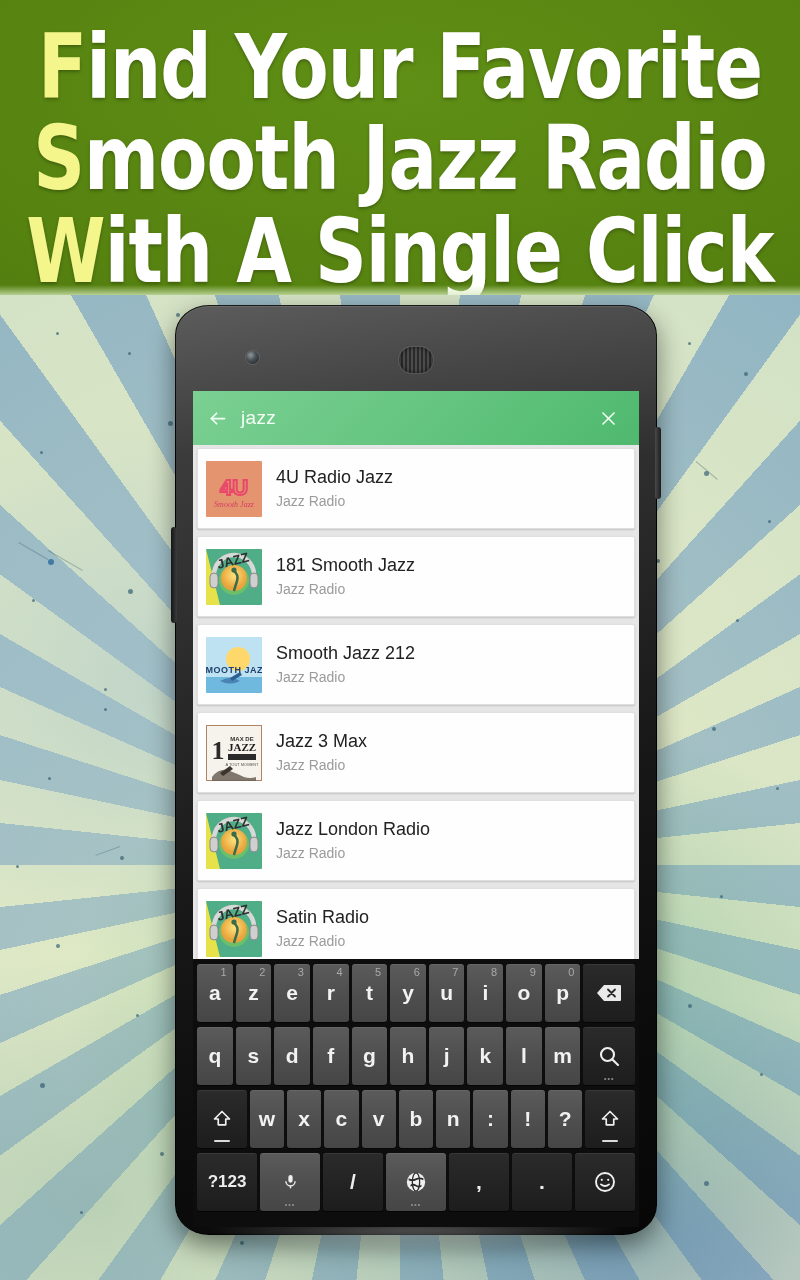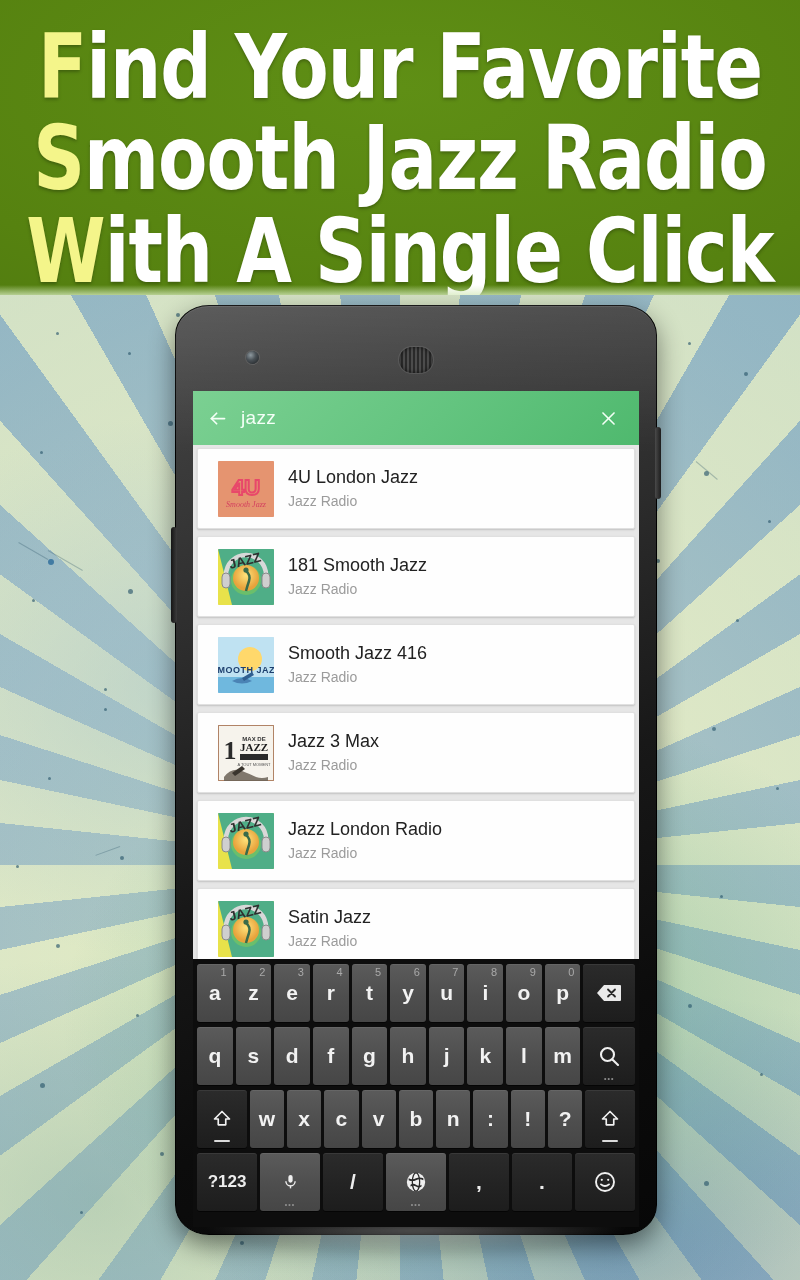--- a/index.html
+++ b/index.html
@@ -149,21 +149,20 @@
     background:#fefefe;
     border:1px solid #e0e0e0;
     border-radius:2px;
     box-shadow:0 1px 2px rgba(0,0,0,.16);
     padding:0 8px;
   }
   .thumb{
     width:56px; height:56px; flex:0 0 56px; margin-right:14px;
     border-radius:1px; overflow:hidden; position:relative;
     background:#ddd;
-    margin-left:12px;
   }
   .thumb svg{ display:block; width:100%; height:100%; }
   .meta{ min-width:0; }
   .title{ font-size:18px; color:#222; line-height:22px; white-space:nowrap; }
   .sub{ font-size:14px; color:#9b9b9b; line-height:20px; margin-top:3px; }
 
   
   #kb{
     position:absolute; left:0; bottom:0; width:100%; height:268px;
     background:#0d0d0d;
@@ -302,21 +301,21 @@
     <div id="list">
         <div class="row">
           <div class="thumb">
             <svg viewBox="0 0 56 56">
               <rect width="56" height="56" fill="#e59470"></rect>
         <text x="28" y="34" font-family="'Liberation Sans',sans-serif" font-size="22" font-weight="700" fill="none" stroke="#e8486a" stroke-width="2" text-anchor="middle">4U</text>
         <text x="28" y="46" font-family="'Liberation Serif',serif" font-size="8" font-style="italic" fill="#d4415f" text-anchor="middle">Smooth Jazz</text>
             </svg>
           </div>
           <div class="meta">
-            <div class="title">4U London Jazz</div>
+            <div class="title">4U Radio Jazz</div>
             <div class="sub">Jazz Radio</div>
           </div>
         </div>
         <div class="row">
           <div class="thumb">
             <svg viewBox="0 0 56 56">
         <rect width="56" height="56" fill="#e8e24a"></rect>
         <path d="M0 0 L56 0 L56 56 L14 56 Z" fill="#4fae87"></path>
         <circle cx="28" cy="31" r="15" fill="#6bbf6b"></circle>
         <circle cx="28" cy="29" r="13" fill="url(#g20)"></circle>
@@ -344,21 +343,21 @@
             <svg viewBox="0 0 56 56">
         <rect width="56" height="56" fill="#bfe2f2"></rect>
         <rect y="40" width="56" height="16" fill="#6fb8de"></rect>
         <circle cx="32" cy="22" r="12" fill="#ffd86b"></circle>
         <text x="28" y="36" font-family="'Liberation Sans',sans-serif" font-size="9" font-weight="700" fill="#1d3f6e" text-anchor="middle" letter-spacing="0.5">SMOOTH JAZZ</text>
         <path d="M14 44 q10 -6 20 0 q-10 5 -20 0Z" fill="#4a83b5"></path>
         <path d="M24 41 l10 -6 l2 3 l-10 6Z" fill="#2f5f91"></path>
             </svg>
           </div>
           <div class="meta">
-            <div class="title">Smooth Jazz 416</div>
+            <div class="title">Smooth Jazz 212</div>
             <div class="sub">Jazz Radio</div>
           </div>
         </div>
         <div class="row">
           <div class="thumb">
             <svg viewBox="0 0 56 56">
         <rect width="56" height="56" fill="#f6f3ec" stroke="#9a5f3a" stroke-width="1.5"></rect>
         <text x="12" y="34" font-family="'Liberation Serif',serif" font-size="26" font-weight="700" fill="#2a2a2a" text-anchor="middle">1</text>
         <text x="36" y="16" font-family="'Liberation Sans',sans-serif" font-size="6" font-weight="700" fill="#333" text-anchor="middle">MAX DE</text>
         <text x="36" y="26" font-family="'Liberation Serif',serif" font-size="11" font-weight="700" fill="#1b1b1b" text-anchor="middle">JAZZ</text>
@@ -414,21 +413,21 @@
               </defs>
         <path d="M28 22 q5 4 3 10 q-2 6 -3 10" stroke="#3a6b4a" stroke-width="2.5" fill="none"></path>
         <circle cx="28" cy="21" r="2.6" fill="#3a6b4a"></circle>
         <path d="M8 26 a20 20 0 0 1 40 0" stroke="#d8d8d8" stroke-width="4.5" fill="none"></path>
         <rect x="4" y="24" width="8" height="15" rx="4" fill="#cfcfcf" stroke="#8a8a8a" stroke-width="1"></rect>
         <rect x="44" y="24" width="8" height="15" rx="4" fill="#cfcfcf" stroke="#8a8a8a" stroke-width="1"></rect>
         <text x="28" y="16" font-family="'Liberation Sans',sans-serif" font-size="13" font-weight="700" fill="#2f2f2f" text-anchor="middle" transform="rotate(-14 28 16)">JAZZ</text>
             </svg>
           </div>
           <div class="meta">
-            <div class="title">Satin Jazz</div>
+            <div class="title">Satin Radio</div>
             <div class="sub">Jazz Radio</div>
           </div>
         </div>
       </div>
 
     <div id="kb">
         <div class="krow">
           <div class="key">
             <span class="num">1</span>
             <span>a</span>

